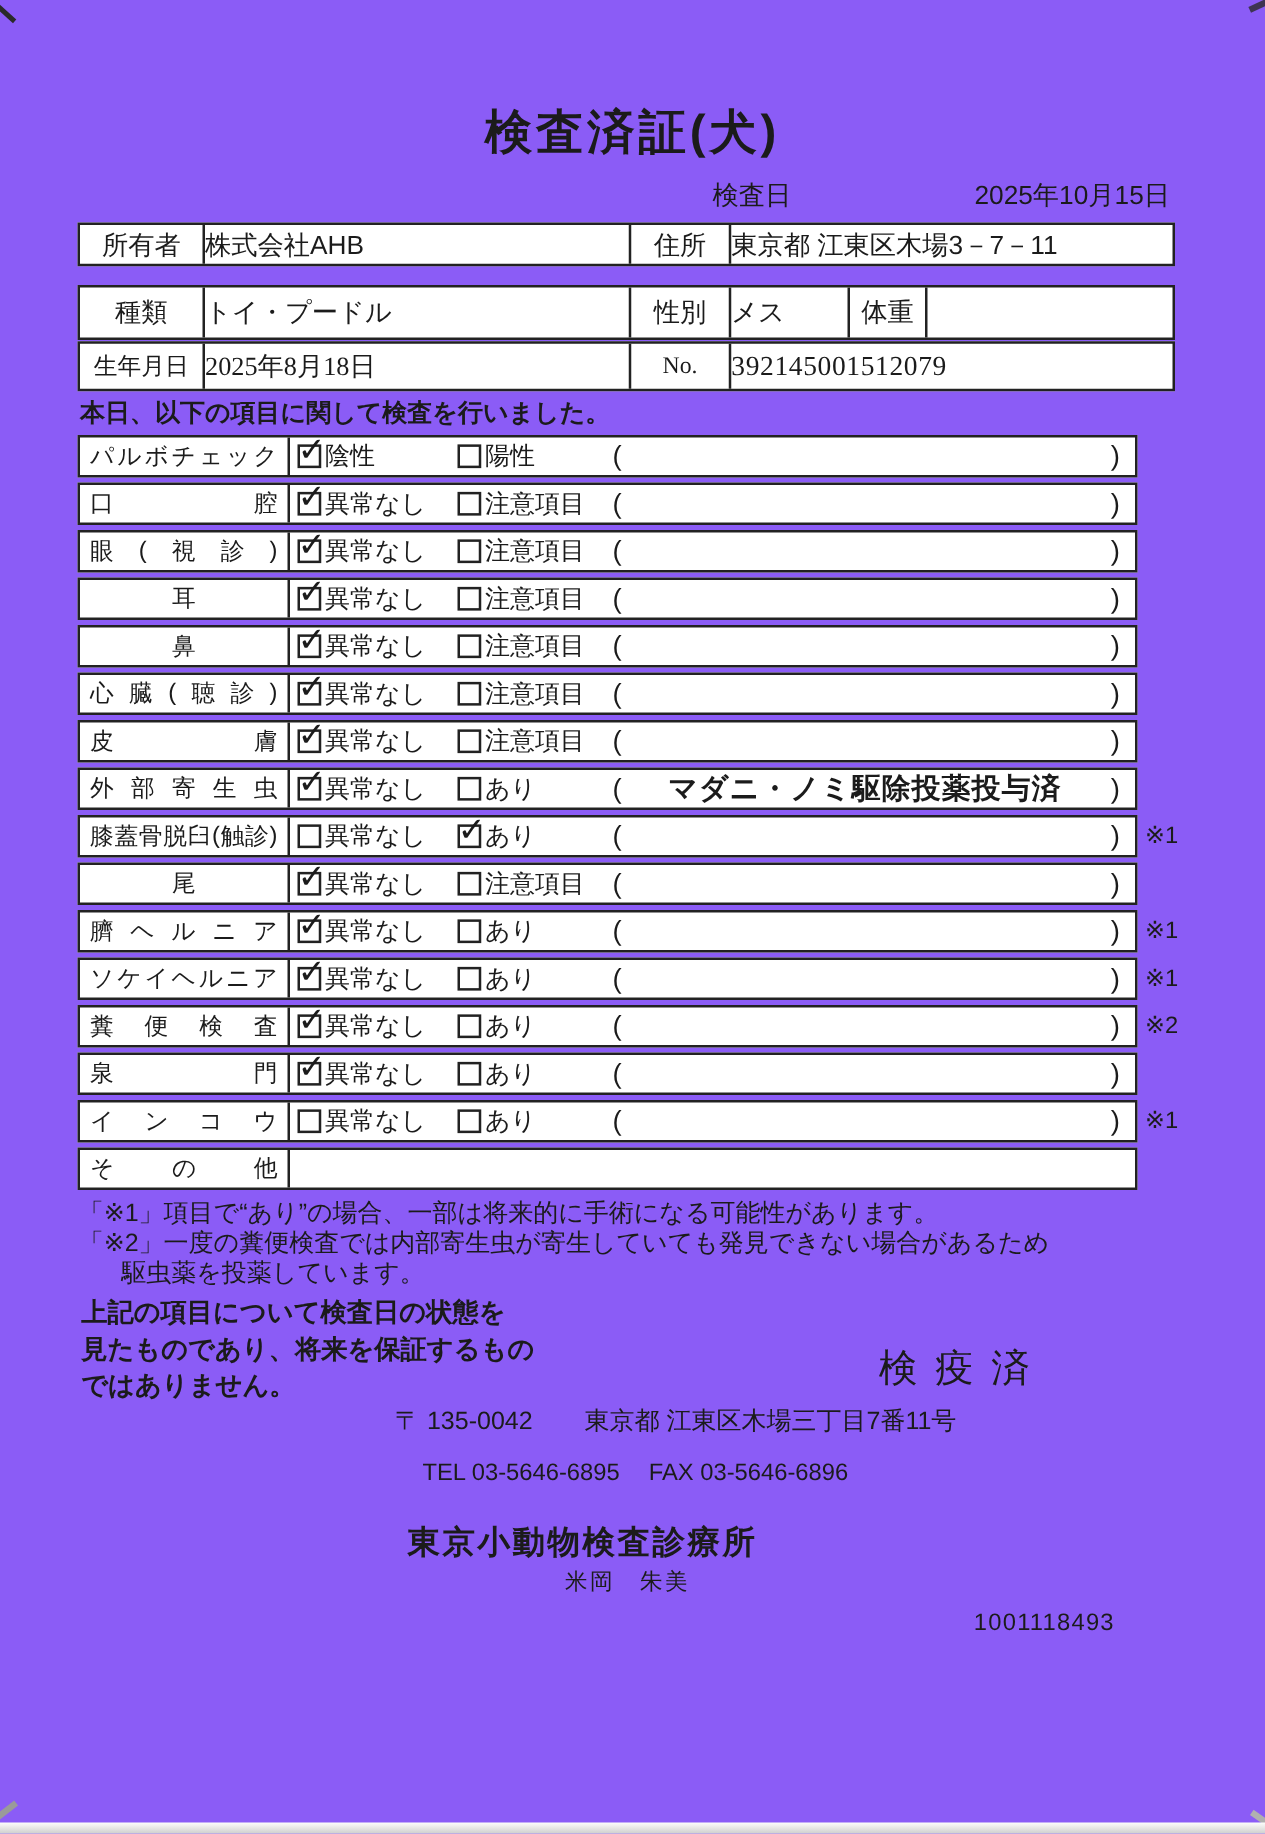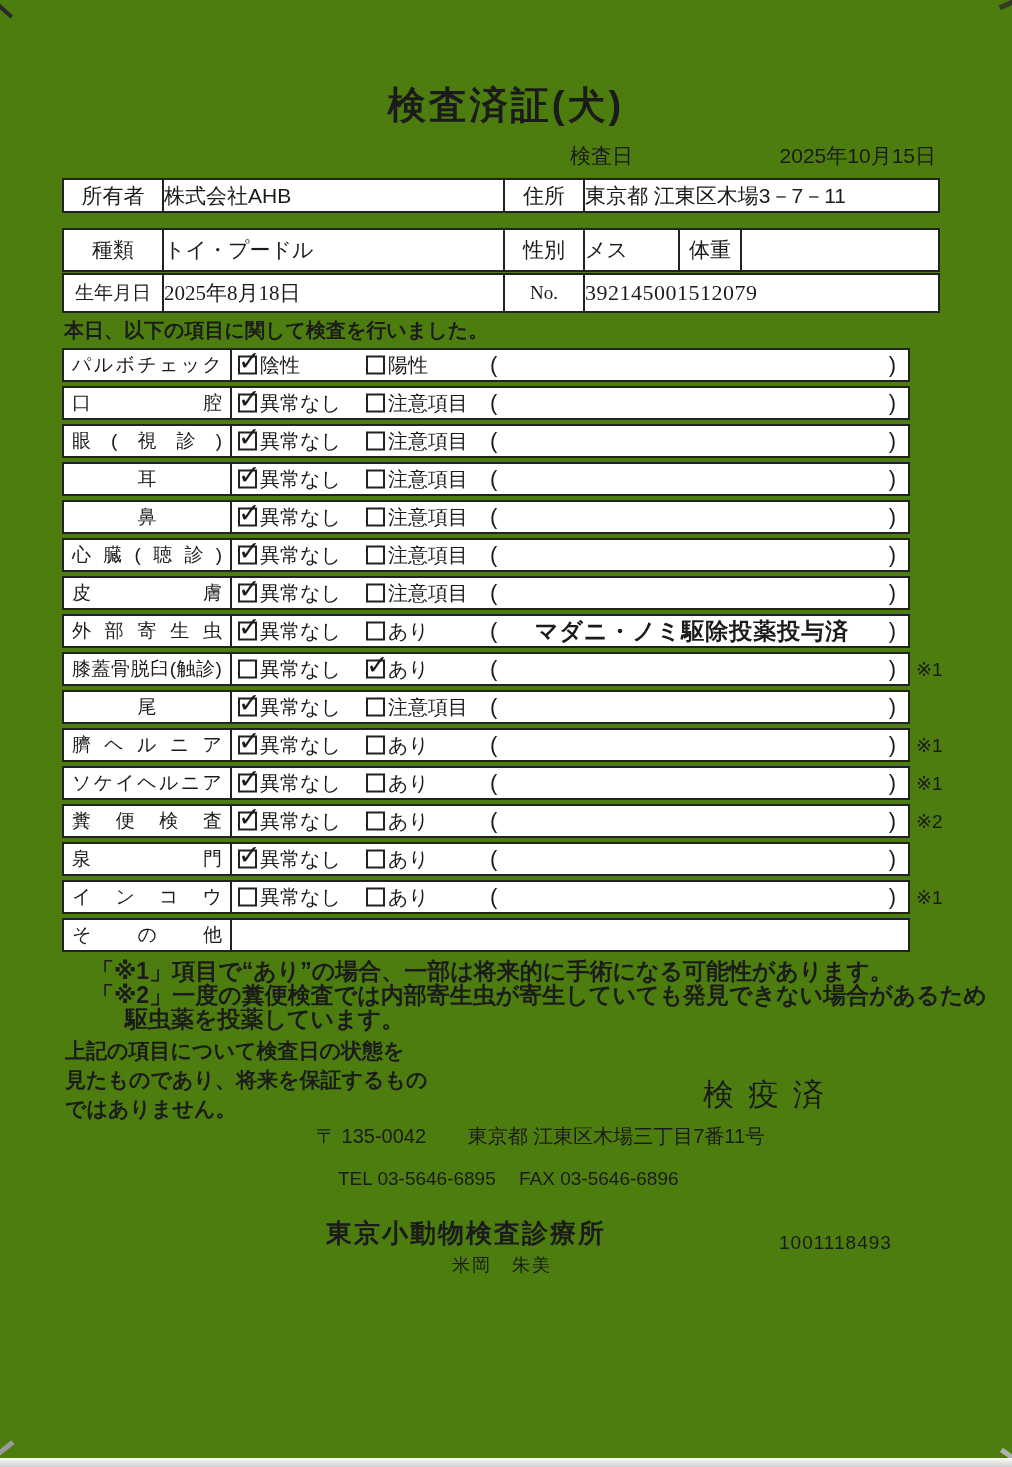--- a/index.html
+++ b/index.html
@@ -1,18 +1,18 @@
 <!DOCTYPE html>
 <html><head>
 <meta charset="utf-8">
 <style>
   html,body{margin:0;padding:0;background:#e9e9e9;}
   #page{
     position:relative;width:1012px;height:1467px;margin:0 auto;
-    background:#4d7c0f;color:#1b1b1b;overflow:hidden;
+    background:#8b5cf6;color:#1b1b1b;overflow:hidden;
     font-family:"Liberation Sans","DejaVu Sans",sans-serif;
   }
   .abs{position:absolute;}
   
   .doc-title{top:80px;left:0;width:100%;text-align:center;font-size:38px;font-weight:600;letter-spacing:3px;}
   
   .exam-date-row{top:142px;left:570px;width:366px;display:flex;justify-content:space-between;font-size:21px;font-weight:500;}
   
   .hdr-table{left:62px;width:878px;display:flex;border:2px solid #222;box-sizing:border-box;background:#fff;}
   .hdr-cell{display:flex;align-items:center;box-sizing:border-box;border-right:2px solid #222;font-size:21px;}
@@ -44,33 +44,33 @@
     content:"✓";position:absolute;left:-2px;top:-13px;font-size:27px;font-weight:600;color:#1b1b1b;
     font-family:"DejaVu Sans",sans-serif;
   }
   .paren-group{display:none;}
   .paren-group.show{display:block;}
   .paren-open{position:absolute;left:258px;top:50%;transform:translateY(-50%);font-size:22px;}
   .paren-close{position:absolute;right:12px;top:50%;transform:translateY(-50%);font-size:22px;}
   .paren-content{position:absolute;left:280px;right:36px;top:50%;transform:translateY(-50%);text-align:center;font-size:23px;font-weight:600;letter-spacing:1px;white-space:nowrap;}
   .row-note{position:absolute;left:calc(100% + 8px);top:50%;transform:translateY(-50%);font-size:19px;white-space:nowrap;font-weight:500;}
   
-  .footnotes{top:959px;left:63px;font-size:23px;font-weight:700;line-height:24px;margin-left:28px;}
+  .footnotes{top:959px;left:63px;font-size:20px;font-weight:400;line-height:24px;}
   .footnotes .indent{margin-left:34px;}
   
   .disclaimer{top:1036px;left:65px;font-size:21px;font-weight:600;line-height:29px;}
   .stamp{top:1074px;left:703px;font-size:31px;font-weight:500;letter-spacing:14px;white-space:nowrap;}
   
   .postal-row{top:1123px;left:316px;font-size:20px;font-weight:500;white-space:nowrap;}
   .postal-row .addr{margin-left:36px;}
   .tel-row{top:1168px;left:338px;font-size:19px;font-weight:500;white-space:nowrap;}
   .tel-row .fax{margin-left:18px;}
   .clinic-name{top:1216px;left:326px;font-size:26px;font-weight:700;letter-spacing:2px;}
   .examiner{top:1253px;left:452px;font-size:18px;font-weight:500;letter-spacing:2px;}
-  .doc-number{top:1232px;left:779px;font-size:19px;letter-spacing:1px;font-weight:500;}
+  .doc-number{top:1288px;left:779px;font-size:19px;letter-spacing:1px;font-weight:500;}
   
   .artifact{background:#2a2a2a;}
   .a-tl{top:9px;left:-4px;width:18px;height:4px;transform:rotate(42deg);}
   .a-tr{top:2px;right:-3px;width:16px;height:5px;transform:rotate(-25deg);opacity:.8;}
   .a-bl{bottom:16px;left:-5px;width:20px;height:5px;transform:rotate(-38deg);background:#9a9a9a;}
   .a-br{bottom:10px;right:-4px;width:16px;height:5px;transform:rotate(35deg);background:#b0b0b0;}
   .bottom-strip{left:0;right:0;bottom:0;height:9px;background:linear-gradient(#fdfdfc,#cfcfcd);}
 </style>
 </head>
 <body>

